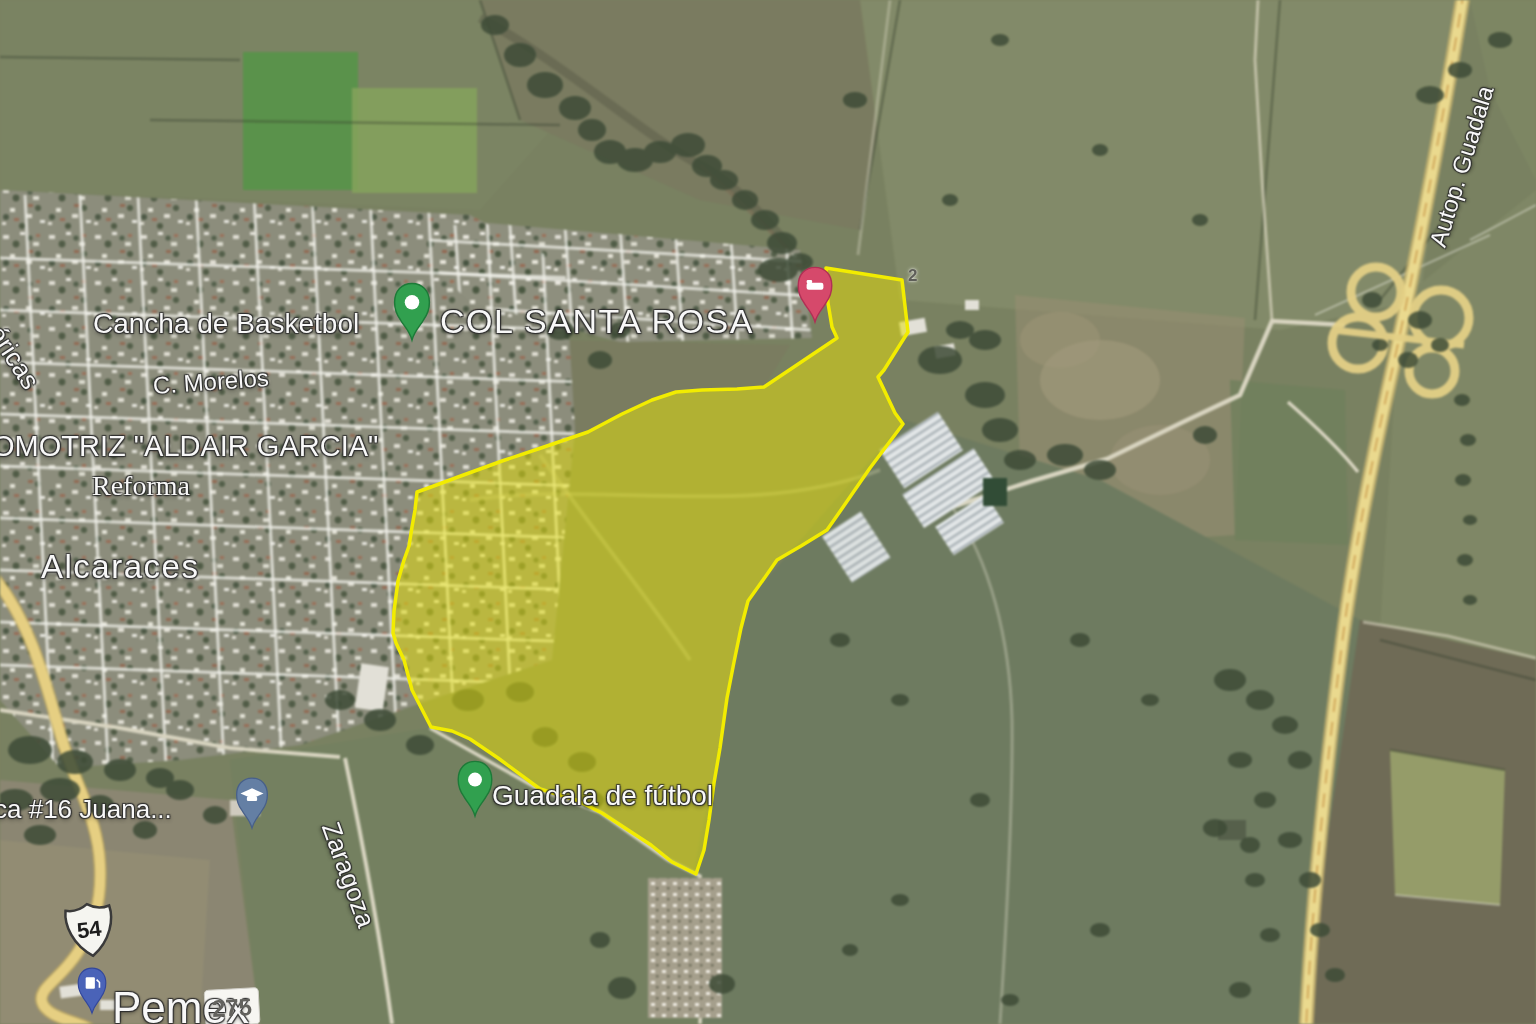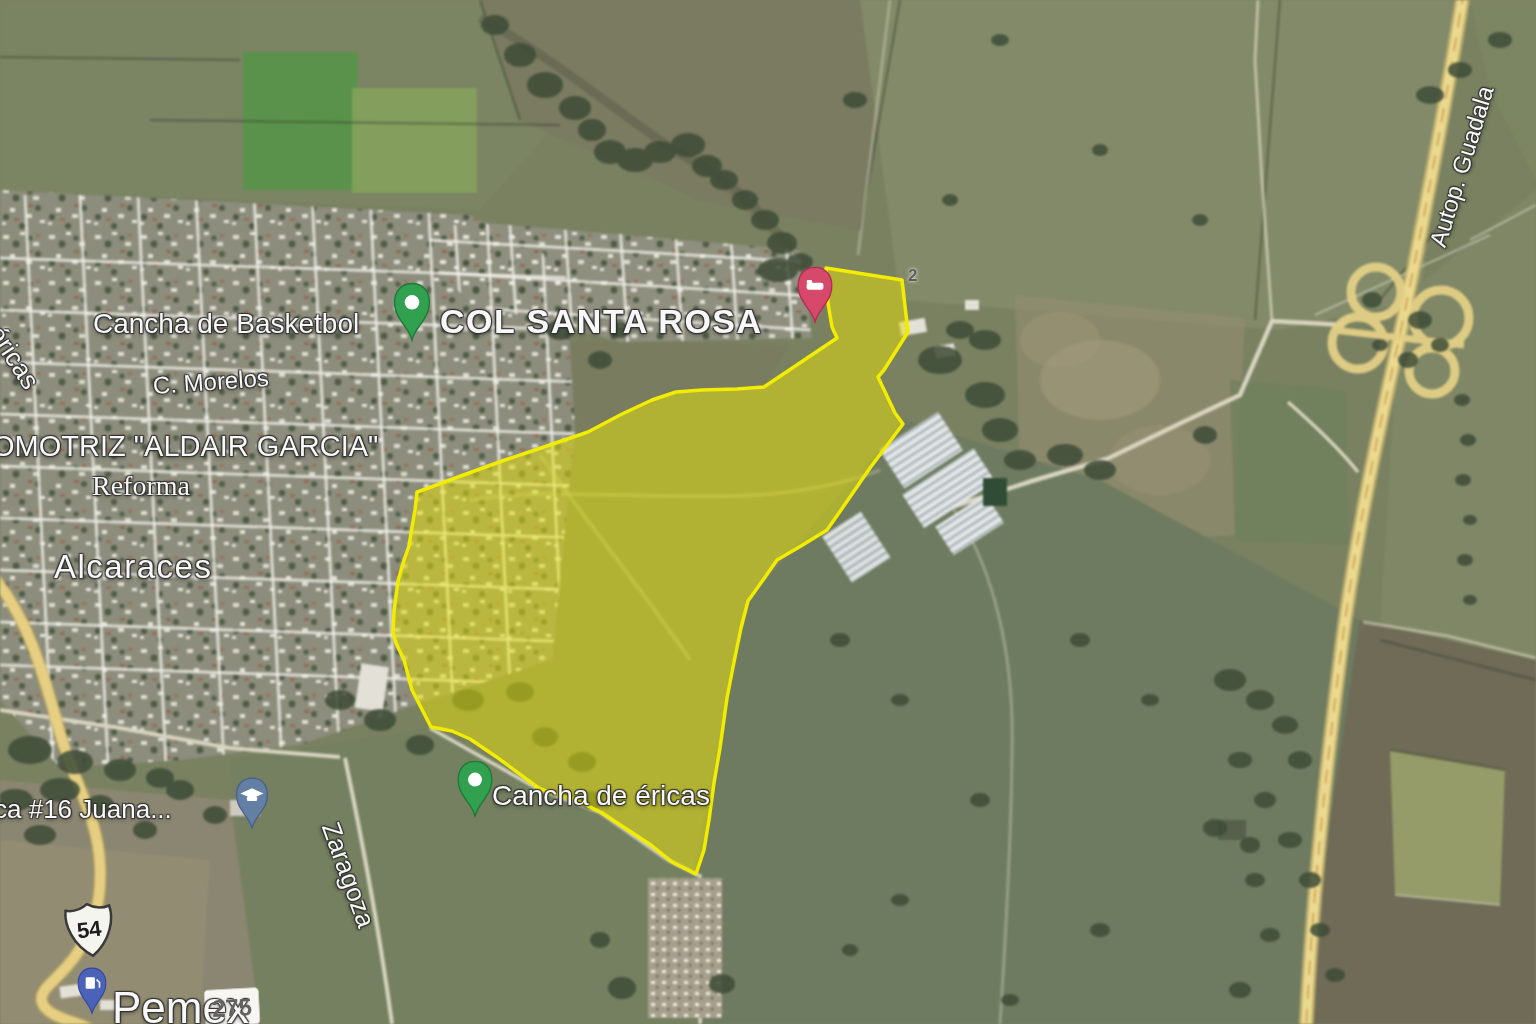--- a/index.html
+++ b/index.html
@@ -332,38 +332,38 @@
     <path d="M0,0 C-2,-7 -6,-10 -8,-14 C-11,-18 -12,-22 -12,-26 C-12,-34 -7,-39 0,-39 C7,-39 12,-34 12,-26 C12,-22 11,-18 8,-14 C6,-10 2,-7 0,0 Z" fill="#4a63b8" stroke="#32479c" stroke-width="1"></path>
     <g>
       <rect x="-5.5" y="-31" width="8" height="10" rx="1" fill="#fff"></rect>
       <path d="M4,-29 L6.5,-26.5 L6.5,-22" stroke="#fff" stroke-width="1.4" fill="none"></path>
     </g>
   </g>
 </svg>
 
 <div class="map-label poi" style="left:68px;top:308px;margin-left:25px;">Cancha de Basketbol</div>
 
-<div class="map-label locality" style="left:440px;top:302px;font-size:34px;font-weight:bold;">COL SANTA ROSA</div>
+<div class="map-label locality" style="left:440px;top:302px;font-size:34px;">COL SANTA ROSA</div>
 
 
 <div class="map-label dark-num" style="left:908px;top:266px;font-size:17px;font-weight:bold;">2</div>
 
 <div class="map-label street" style="left:152px;top:372px;transform:rotate(-4deg);transform-origin:0 0;">C. Morelos</div>
 
 <div class="map-label" style="left:-8px;top:430px;font-size:29px;">OMOTRIZ "ALDAIR GARCIA"</div>
 
 <div class="map-label poi" style="left:92px;top:470px;font-family:Liberation Serif, serif;">Reforma</div>
 
-<div class="map-label locality" style="left:54px;top:548px;font-size:33px;">Alcaraces</div>
+<div class="map-label locality" style="left:41px;top:548px;font-size:33px;">Alcaraces</div>
 
 <div class="map-label street" style="left:8px;top:320px;font-size:26px;transform:rotate(57deg);transform-origin:0 0;">éricas</div>
 
 <div class="map-label" style="left:-6px;top:794px;font-size:26px;">ca #16 Juana...</div>
 
-<div class="map-label poi" style="left:492px;top:780px;">Cancha de éricas</div>
+<div class="map-label poi" style="left:492px;top:780px;">Guadala de fútbol</div>
 
 <div class="map-label street" style="left:344px;top:818px;font-size:26px;transform:rotate(70deg);transform-origin:0 0;">Zaragoza</div>
 
 <div class="map-label" style="left:112px;top:983px;font-size:44px;">Pemex</div>
 
 <div class="map-label street" style="left:1424px;top:242px;font-size:24px;transform:rotate(-73deg);transform-origin:0 0;">Autop. Guadala</div>
 
 <div class="map-label shield-num" style="left:77px;top:917px;font-size:22px;transform:rotate(-7deg);">54</div>
 
 <div class="map-label sticker-num" style="left:212px;top:994px;font-size:24px;transform:rotate(-3deg);">275</div>

